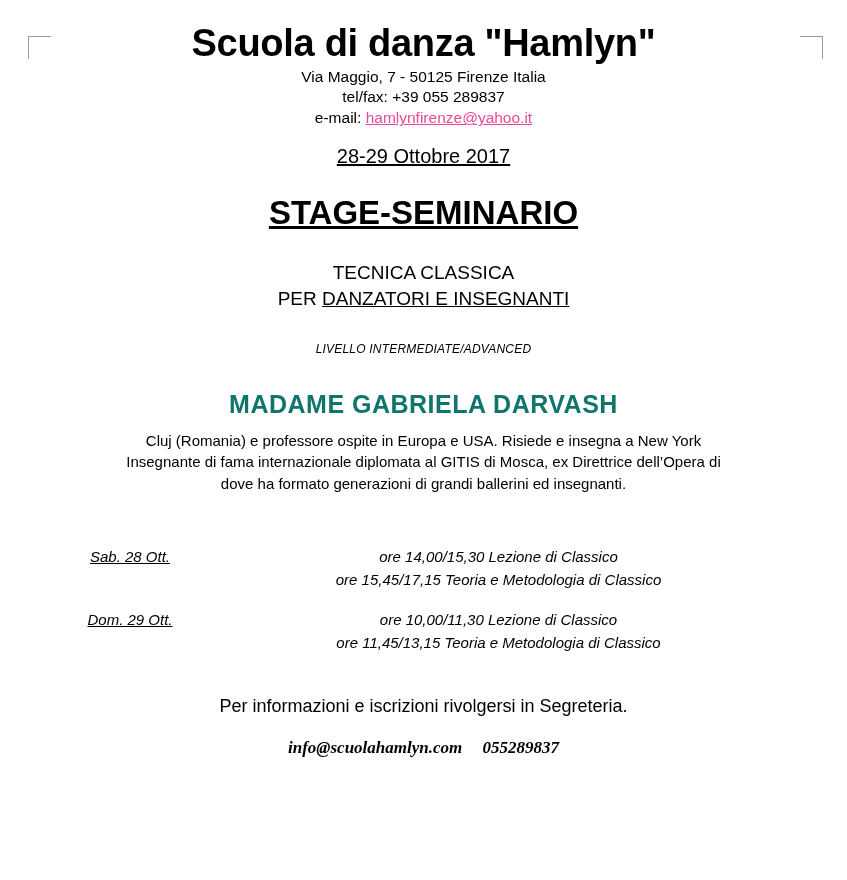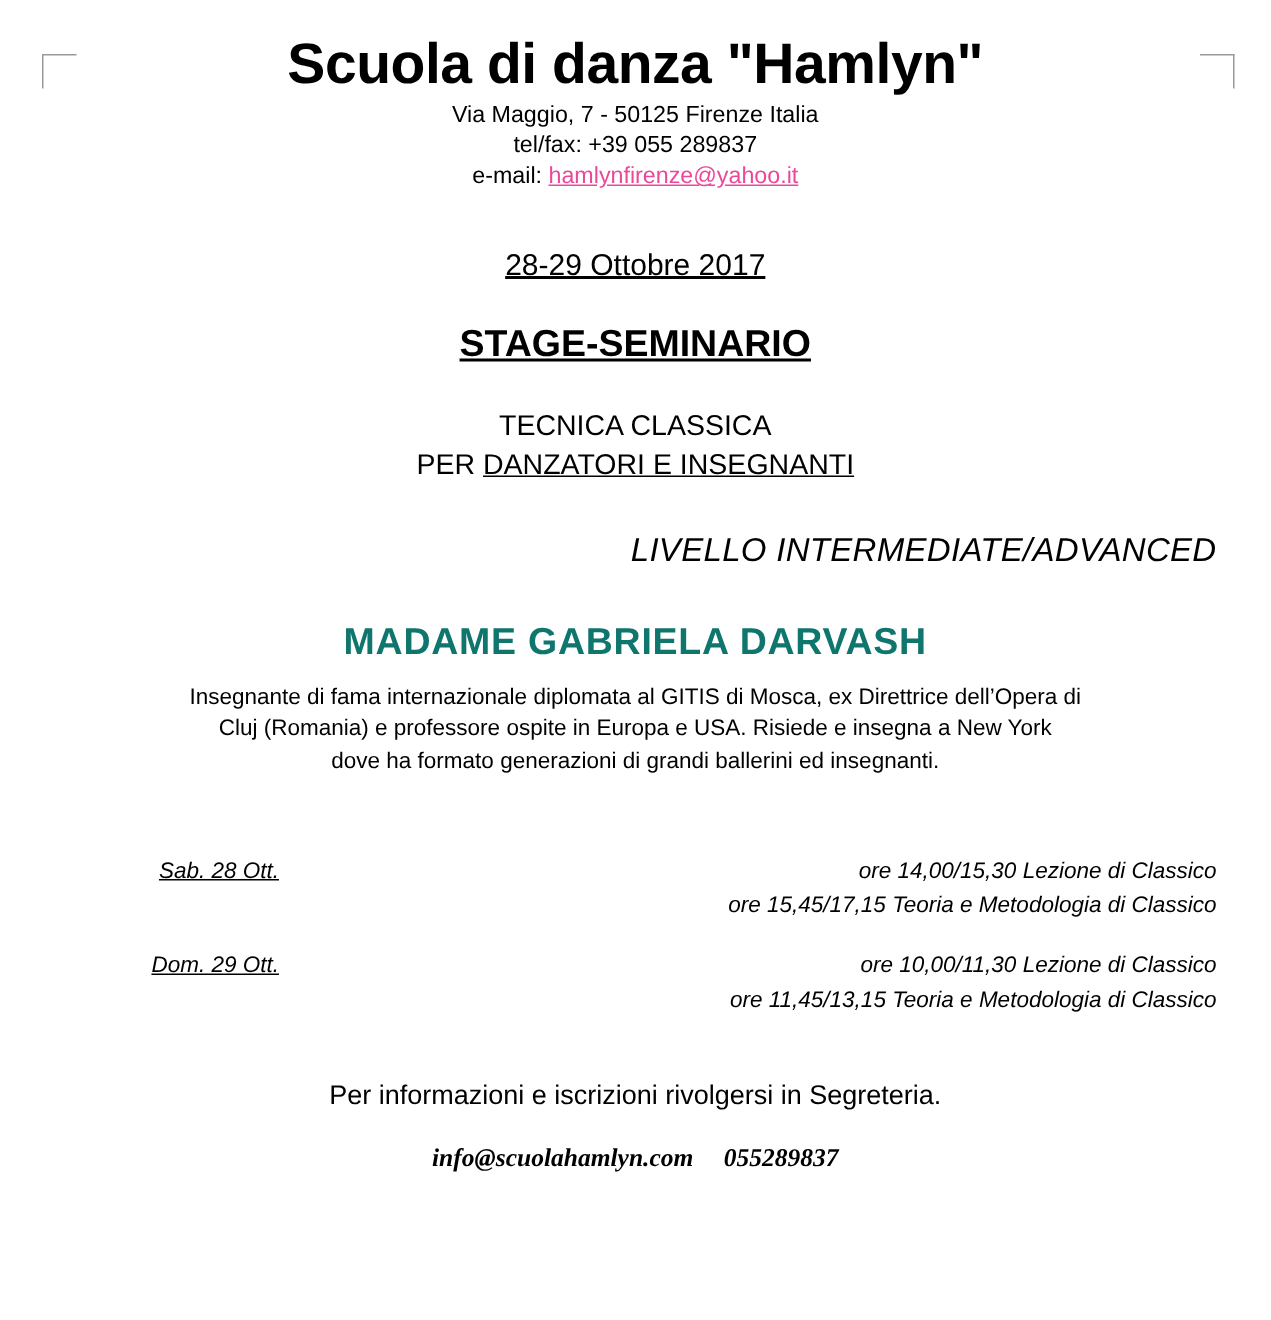--- a/index.html
+++ b/index.html
@@ -64,66 +64,65 @@
   }
   .link {
     color: #ec4899;
     text-decoration: underline;
   }
   .web-line {
     display: block;
     margin-top: 1px;
   }
   .dates {
-    margin-top: 37px;
+    margin-top: 16px;
     font-size: 20px;
     text-decoration: underline;
   }
   .stage {
     margin-top: 26px;
-    font-size: 25px;
+    font-size: 33px;
     font-weight: bold;
     text-decoration: underline;
   }
   .tecnica {
     margin-top: 28px;
     font-size: 19px;
     line-height: 1.35;
   }
   .tecnica .l2 {
     display: block;
   }
   .tecnica .underlined {
     text-decoration: underline;
   }
   .livello {
     margin-top: 31px;
-    font-size: 22px;
+    font-size: 12px;
     font-style: italic;
     letter-spacing: 0.2px;
-    text-align: right;
   }
   .madame {
     margin-top: 34px;
     font-size: 25px;
     font-weight: bold;
     color: #0f766e;
     letter-spacing: 0.5px;
   }
   .bio {
     margin-top: 11px;
     font-size: 15px;
     line-height: 1.42;
     padding: 0 8px;
   }
   .bio span { display: block; }
 
   .schedule {
     margin-top: 52px;
-    text-align: right;
+    text-align: center;
     padding-left: 38px;
     font-size: 15px;
     font-style: italic;
   }
   .sched-group {
     margin-bottom: 18px;
   }
   .sched-row {
     display: flex;
     line-height: 1.5;
@@ -190,22 +189,22 @@
     <div class="tecnica">
       <span>TECNICA CLASSICA</span>
       <span class="l2"><span>PER </span><span class="underlined">DANZATORI E INSEGNANTI</span></span>
     </div>
 
     <div class="livello">LIVELLO INTERMEDIATE/ADVANCED</div>
 
     <div class="madame">MADAME  GABRIELA  DARVASH</div>
 
     <div class="bio">
+      <span>Cluj (Romania) e professore ospite in Europa e USA. Risiede  e insegna a New York</span>
       <span>Insegnante di fama internazionale diplomata al GITIS di Mosca, ex Direttrice dell’Opera di</span>
-      <span>Cluj (Romania) e professore ospite in Europa e USA. Risiede  e insegna a New York</span>
       <span>dove ha formato generazioni di grandi ballerini ed insegnanti.</span>
     </div>
 
     <div class="schedule">
 
       <div class="sched-group">
         <div class="sched-row">
           <span class="sched-day">Sab. 28 Ott.</span>
           <span class="sched-text">ore 14,00/15,30  Lezione di Classico</span>
         </div>

